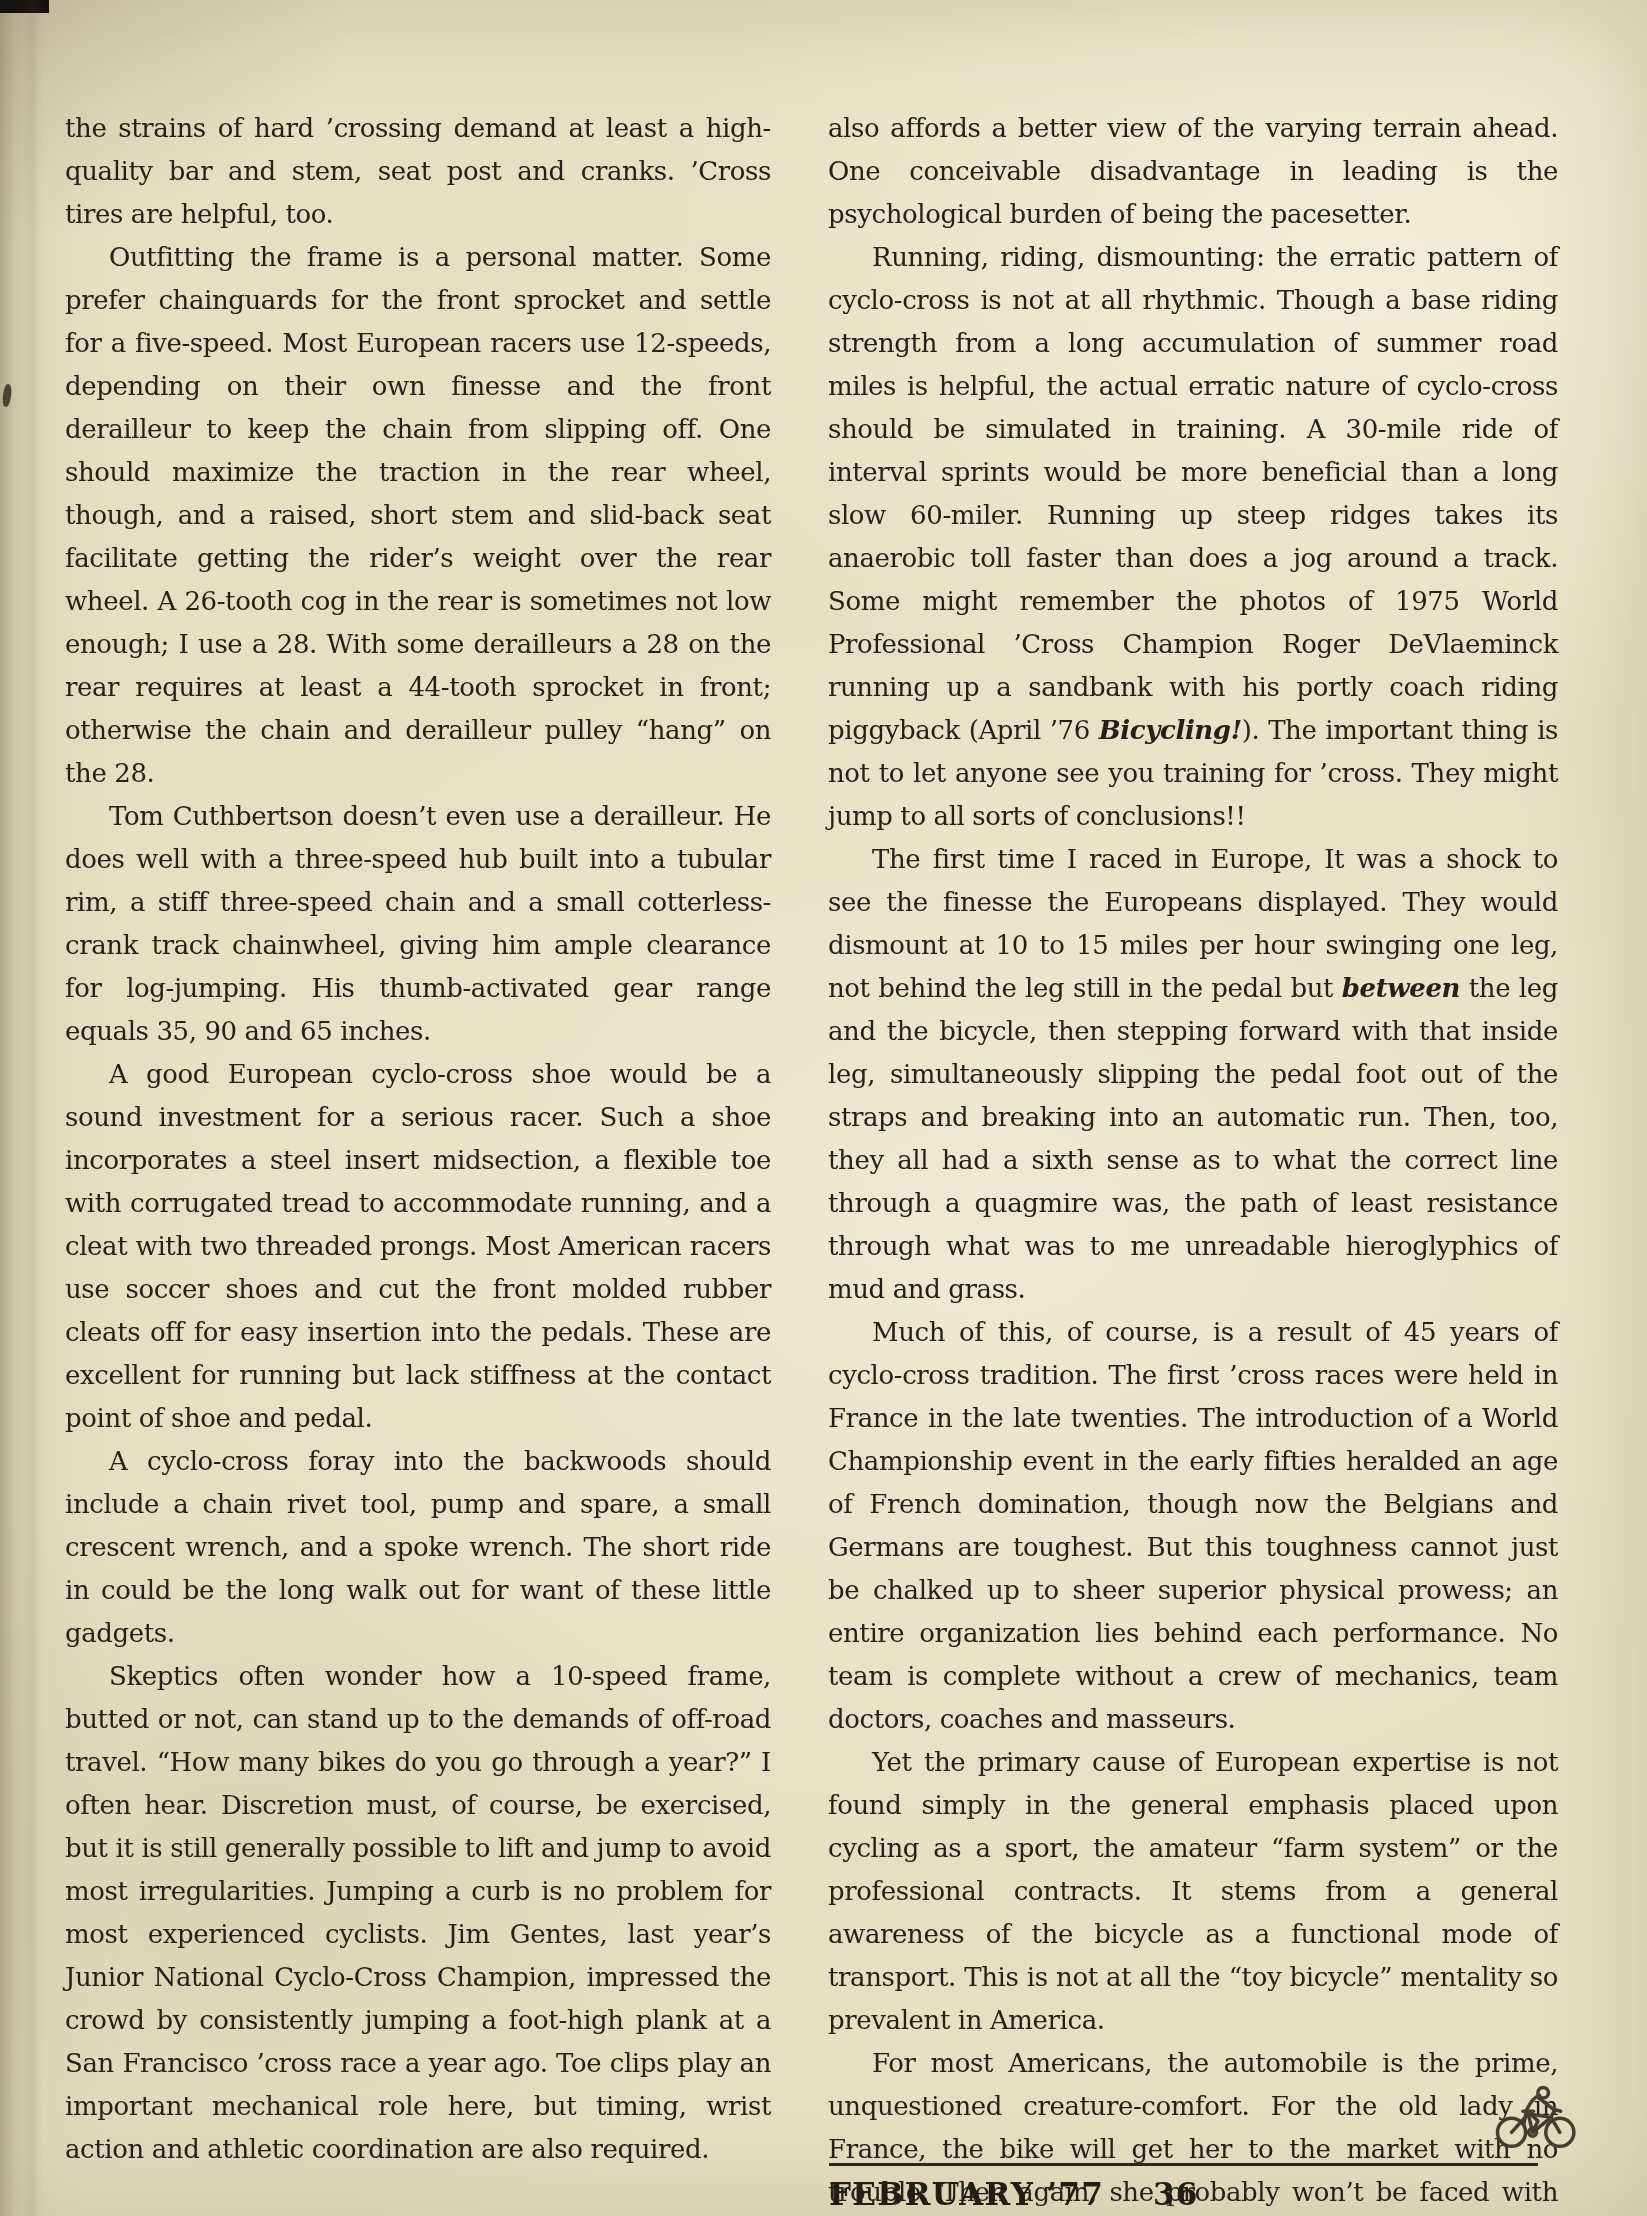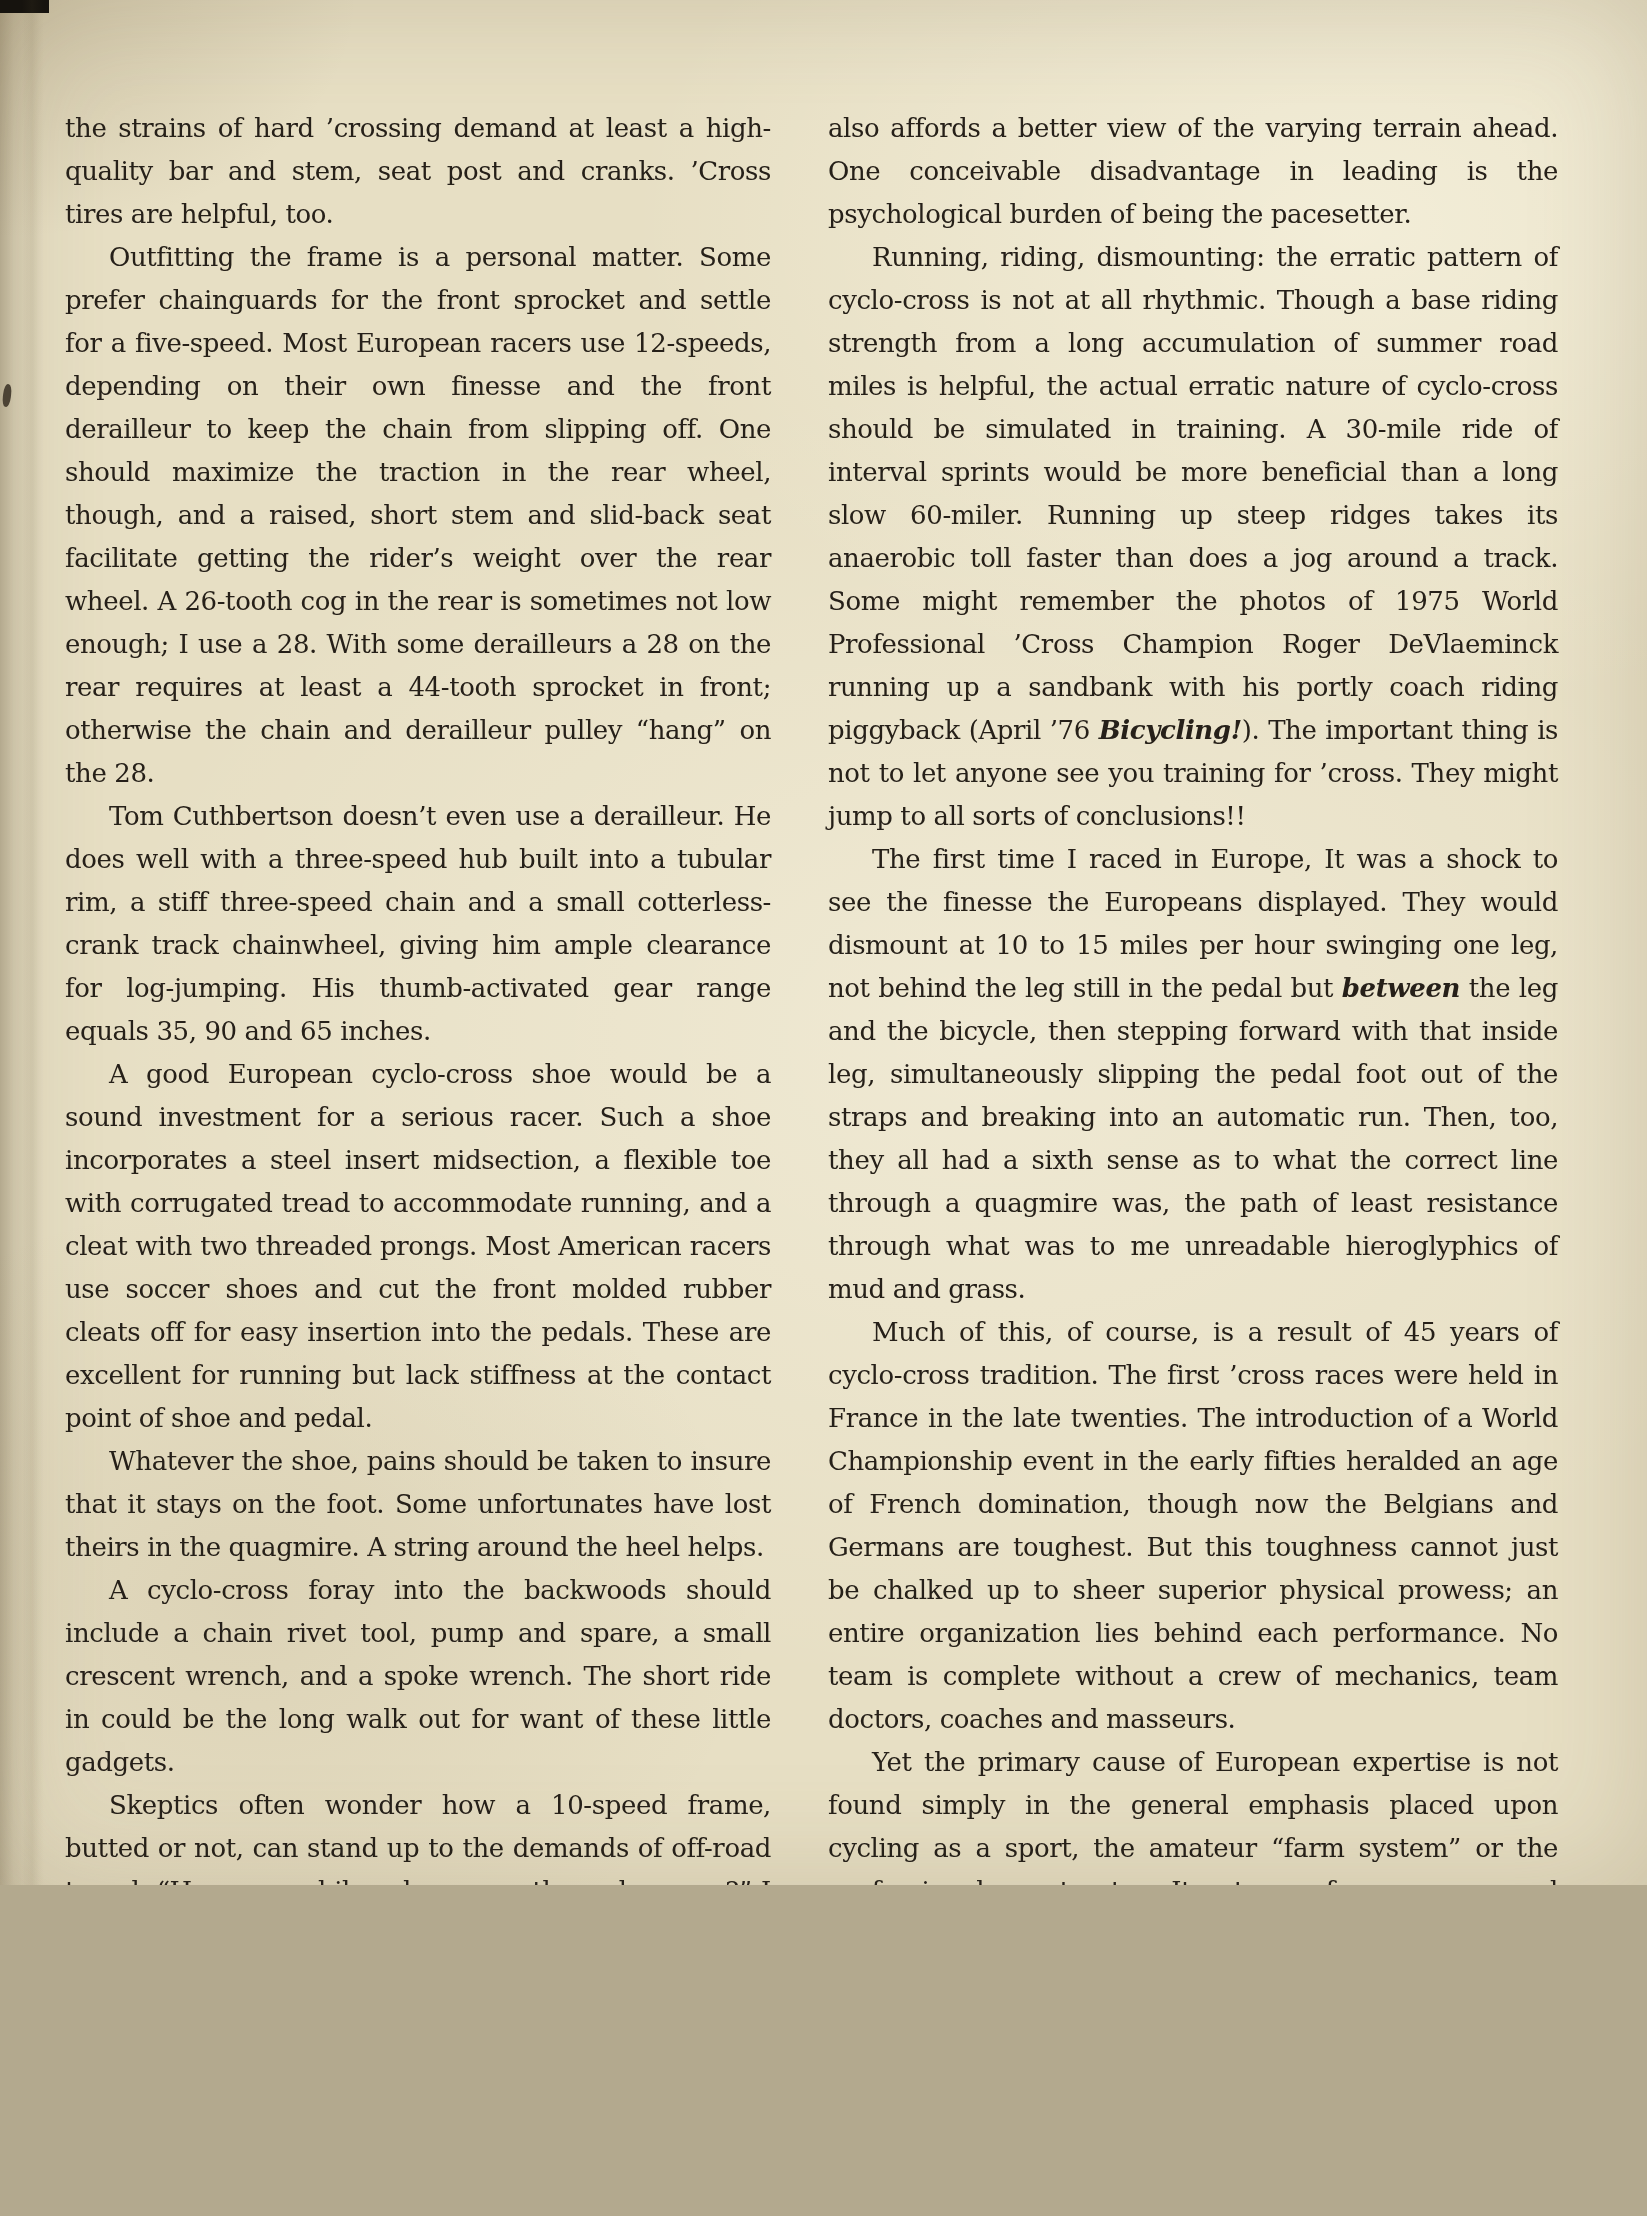--- a/index.html
+++ b/index.html
@@ -1,20 +1,20 @@
 <!DOCTYPE html>
 <html style="font-size:13.6px"><head>
 <meta charset="utf-8">
 <style>
   html, body { margin: 0; padding: 0; background: #b3a98e; }
 
   .page {
     position: relative;
     width: 1647px;
-    height: 1885px;
+    height: 2216px;
     overflow: hidden;
     font-family: "DejaVu Serif", "Liberation Serif", serif;
     color: #262019;
     background:
       radial-gradient(1106px 765px at 82% 12%, rgba(255,252,236,0.50), rgba(255,252,236,0) 65%),
       radial-gradient(850px 680px at 15% 85%, rgba(125,105,65,0.10), rgba(125,105,65,0) 60%),
       radial-gradient(1276px 936px at 60% 55%, rgba(255,252,240,0.35), rgba(255,252,240,0) 70%),
       radial-gradient(510px 340px at 0% 0%, rgba(120,102,66,0.22), rgba(120,102,66,0) 70%),
       linear-gradient(90deg, rgba(92,78,52,0.30) 0px, rgba(92,78,52,0.12) 13.6px, rgba(92,78,52,0) 39px),
       #e7dfc4;
@@ -93,21 +93,20 @@
 
   <div class="corner-mark"></div>
   <div class="edge-tick"></div>
   <div class="binding-crease"></div>
 
   <div class="col col-left">
     <p class="para first">the strains of hard ’crossing demand at least a high-quality bar and stem, seat post and cranks. ’Cross tires are helpful, too.</p>
     <p class="para">Outfitting the frame is a personal matter. Some prefer chainguards for the front sprocket and settle for a five-speed. Most European racers use 12-speeds, depending on their own finesse and the front derailleur to keep the chain from slipping off. One should maximize the traction in the rear wheel, though, and a raised, short stem and slid-back seat facilitate getting the rider’s weight over the rear wheel. A 26-tooth cog in the rear is sometimes not low enough; I use a 28. With some derailleurs a 28 on the rear requires at least a 44-tooth sprocket in front; otherwise the chain and derailleur pulley “hang” on the 28.</p>
     <p class="para">Tom Cuthbertson doesn’t even use a derailleur. He does well with a three-speed hub built into a tubular rim, a stiff three-speed chain and a small cotterless-crank track chainwheel, giving him ample clearance for log-jumping. His thumb-activated gear range equals 35, 90 and 65 inches.</p>
     <p class="para">A good European cyclo-cross shoe would be a sound investment for a serious racer. Such a shoe incorporates a steel insert midsection, a flexible toe with corrugated tread to accommodate running, and a cleat with two threaded prongs. Most American racers use soccer shoes and cut the front molded rubber cleats off for easy insertion into the pedals. These are excellent for running but lack stiffness at the contact point of shoe and pedal.</p>
-    <p class="para">Whatever the shoe, pains should be taken to insure that it stays on the foot. Some unfortunates have lost theirs in the quagmire. A string around the heel helps.</p>
     <p class="para">A cyclo-cross foray into the backwoods should include a chain rivet tool, pump and spare, a small crescent wrench, and a spoke wrench. The short ride in could be the long walk out for want of these little gadgets.</p>
     <p class="para">Skeptics often wonder how a 10-speed frame, butted or not, can stand up to the demands of off-road travel. “How many bikes do you go through a year?” I often hear. Discretion must, of course, be exercised, but it is still generally possible to lift and jump to avoid most irregularities. Jumping a curb is no problem for most experienced cyclists. Jim Gentes, last year’s Junior National Cyclo-Cross Champion, impressed the crowd by consistently jumping a foot-high plank at a San Francisco ’cross race a year ago. Toe clips play an important mechanical role here, but timing, wrist action and athletic coordination are also required.</p>
 
   </div>
 
   <div class="col col-right">
     <p class="para first">also affords a better view of the varying terrain ahead. One conceivable disadvantage in leading is the psychological burden of being the pacesetter.</p>
     <p class="para"><span>Running, riding, dismounting: the erratic pattern of cyclo-cross is not at all rhythmic. Though a base riding strength from a long accumulation of summer road miles is helpful, the actual erratic nature of cyclo-cross should be simulated in training. A 30-mile ride of interval sprints would be more beneficial than a long slow 60-miler. Running up steep ridges takes its anaerobic toll faster than does a jog around a track. Some might remember the photos of 1975 World Professional ’Cross Champion Roger DeVlaeminck running up a sandbank with his portly coach riding piggyback (April ’76 </span><i>Bicycling!</i><span>). The important thing is not to let anyone see you training for ’cross. They might jump to all sorts of conclusions!!</span></p>
     <p class="para"><span>The first time I raced in Europe, It was a shock to see the finesse the Europeans displayed. They would dismount at 10 to 15 miles per hour swinging one leg, not behind the leg still in the pedal but </span><i>between</i><span> the leg and the bicycle, then stepping forward with that inside leg, simultaneously slipping the pedal foot out of the straps and breaking into an automatic run. Then, too, they all had a sixth sense as to what the correct line through a quagmire was, the path of least resistance through what was to me unreadable hieroglyphics of mud and grass.</span></p>
     <p class="para">Much of this, of course, is a result of 45 years of cyclo-cross tradition. The first ’cross races were held in France in the late twenties. The introduction of a World Championship event in the early fifties heralded an age of French domination, though now the Belgians and Germans are toughest. But this toughness cannot just be chalked up to sheer superior physical prowess; an entire organization lies behind each performance. No team is complete without a crew of mechanics, team doctors, coaches and masseurs.</p>

